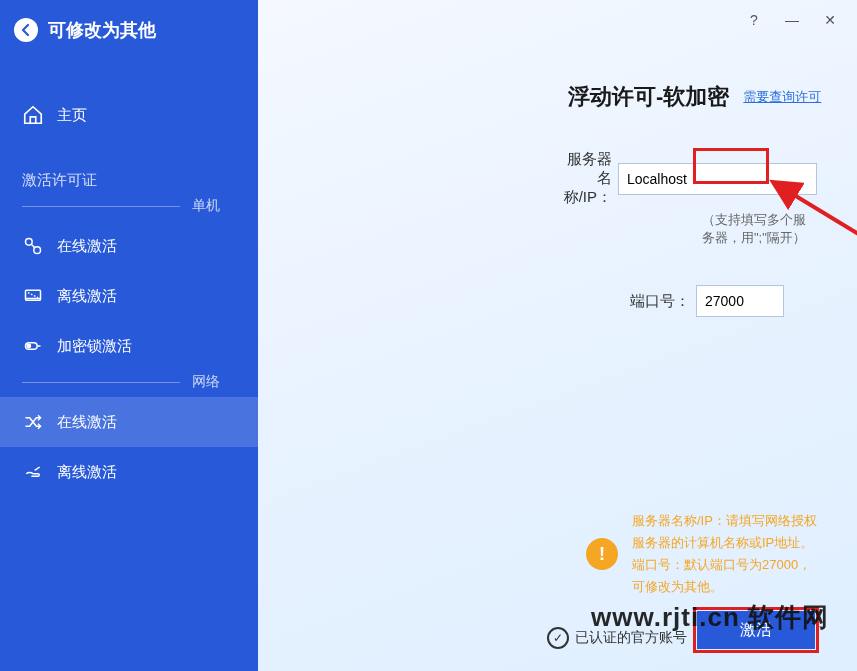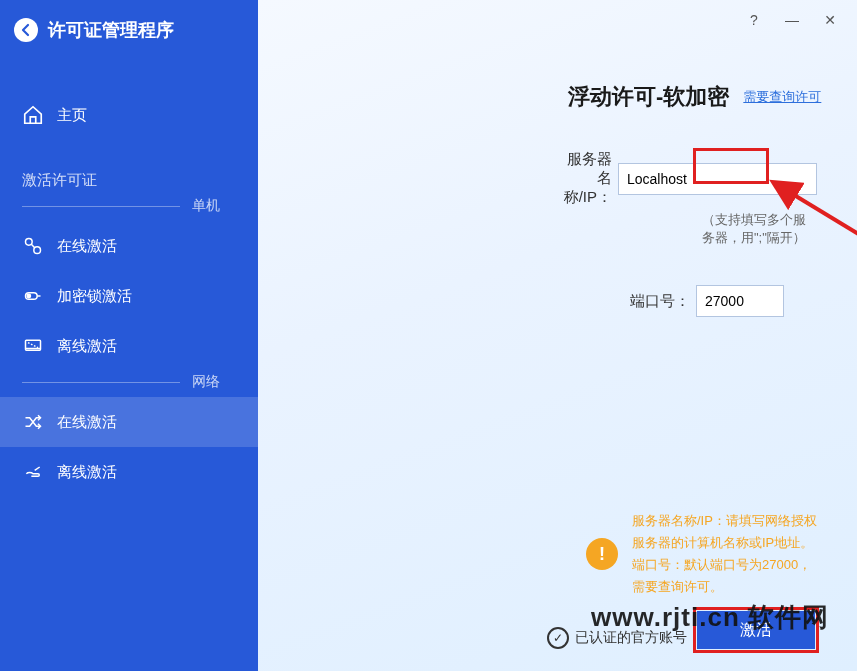--- a/index.html
+++ b/index.html
@@ -207,21 +207,21 @@
 </head>
 <body>
 
 <div class="sidebar">
   <div class="sidebar-header">
     <div class="back-circle">
       <svg width="14" height="14" viewBox="0 0 14 14">
           <path d="M9 2 L4 7 L9 12" stroke="#2759d8" stroke-width="2.2" fill="none" stroke-linecap="round" stroke-linejoin="round"></path>
         </svg>
     </div>
-    <div class="app-title">许可证管理程序</div>
+    <div class="app-title">可修改为其他</div>
   </div>
 
   <div class="nav-group-spacer"></div>
 
   <div class="nav-item">
     <span class="icon-slot">
       <svg width="22" height="22" viewBox="0 0 24 24" fill="none" stroke="#fff" stroke-width="1.8">
           <path d="M3 11 L12 3 L21 11 V21 H3 Z"></path>
           <path d="M9 21 V14 H15 V21"></path>
         </svg>
@@ -243,36 +243,36 @@
           <circle cx="7" cy="7" r="4"></circle>
           <circle cx="17" cy="17" r="4"></circle>
           <path d="M10 10 L14 14"></path>
         </svg>
     </span>
     <span>在线激活</span>
   </div>
   <div class="nav-item">
     <span class="icon-slot">
       <svg width="20" height="20" viewBox="0 0 24 24" fill="none" stroke="#fff" stroke-width="1.8">
+          <rect x="3" y="5" width="18" height="12" rx="1"></rect>
+          <path d="M3 15 L21 15"></path>
+          <path d="M6 8 L18 14" stroke-dasharray="2 2"></path>
+        </svg>
+    </span>
+    <span>离线激活</span>
+  </div>
+  <div class="nav-item">
+    <span class="icon-slot">
+      <svg width="20" height="20" viewBox="0 0 24 24" fill="none" stroke="#fff" stroke-width="1.8">
           <rect x="3" y="8" width="14" height="8" rx="4"></rect>
           <circle cx="7" cy="12" r="2" fill="#fff"></circle>
           <path d="M17 12 H21"></path>
         </svg>
     </span>
     <span>加密锁激活</span>
-  </div>
-  <div class="nav-item">
-    <span class="icon-slot">
-      <svg width="20" height="20" viewBox="0 0 24 24" fill="none" stroke="#fff" stroke-width="1.8">
-          <rect x="3" y="5" width="18" height="12" rx="1"></rect>
-          <path d="M3 15 L21 15"></path>
-          <path d="M6 8 L18 14" stroke-dasharray="2 2"></path>
-        </svg>
-    </span>
-    <span>离线激活</span>
   </div>
 
   <div class="divider-row">
     <div class="divider-line"></div>
     <div class="divider-label">网络</div>
   </div>
 
   <div class="nav-item active">
     <span class="icon-slot">
       <svg width="20" height="20" viewBox="0 0 24 24" fill="none" stroke="#fff" stroke-width="1.8">
@@ -316,21 +316,21 @@
     <div class="form-row">
       <div class="form-label">端口号：</div>
       <input id="port-input" class="text-input" type="text" value="27000" style="">
     </div>
   </div>
 
   <div class="info-banner">
     <div class="info-icon-circle">!</div>
     <div class="info-text">
       <div>服务器名称/IP：请填写网络授权服务器的计算机名称或IP地址。</div>
-      <div>端口号：默认端口号为27000，需要查询许可。</div>
+      <div>端口号：默认端口号为27000，可修改为其他。</div>
     </div>
   </div>
 
   <button class="activate-btn">激活</button>
 
   <div id="rb1" class="redbox"></div>
   <div id="rb2" class="redbox"></div>
 
   <svg class="arrow" style="left:500px;top:170px" width="170" height="110" viewBox="0 0 170 110">
     <defs>

